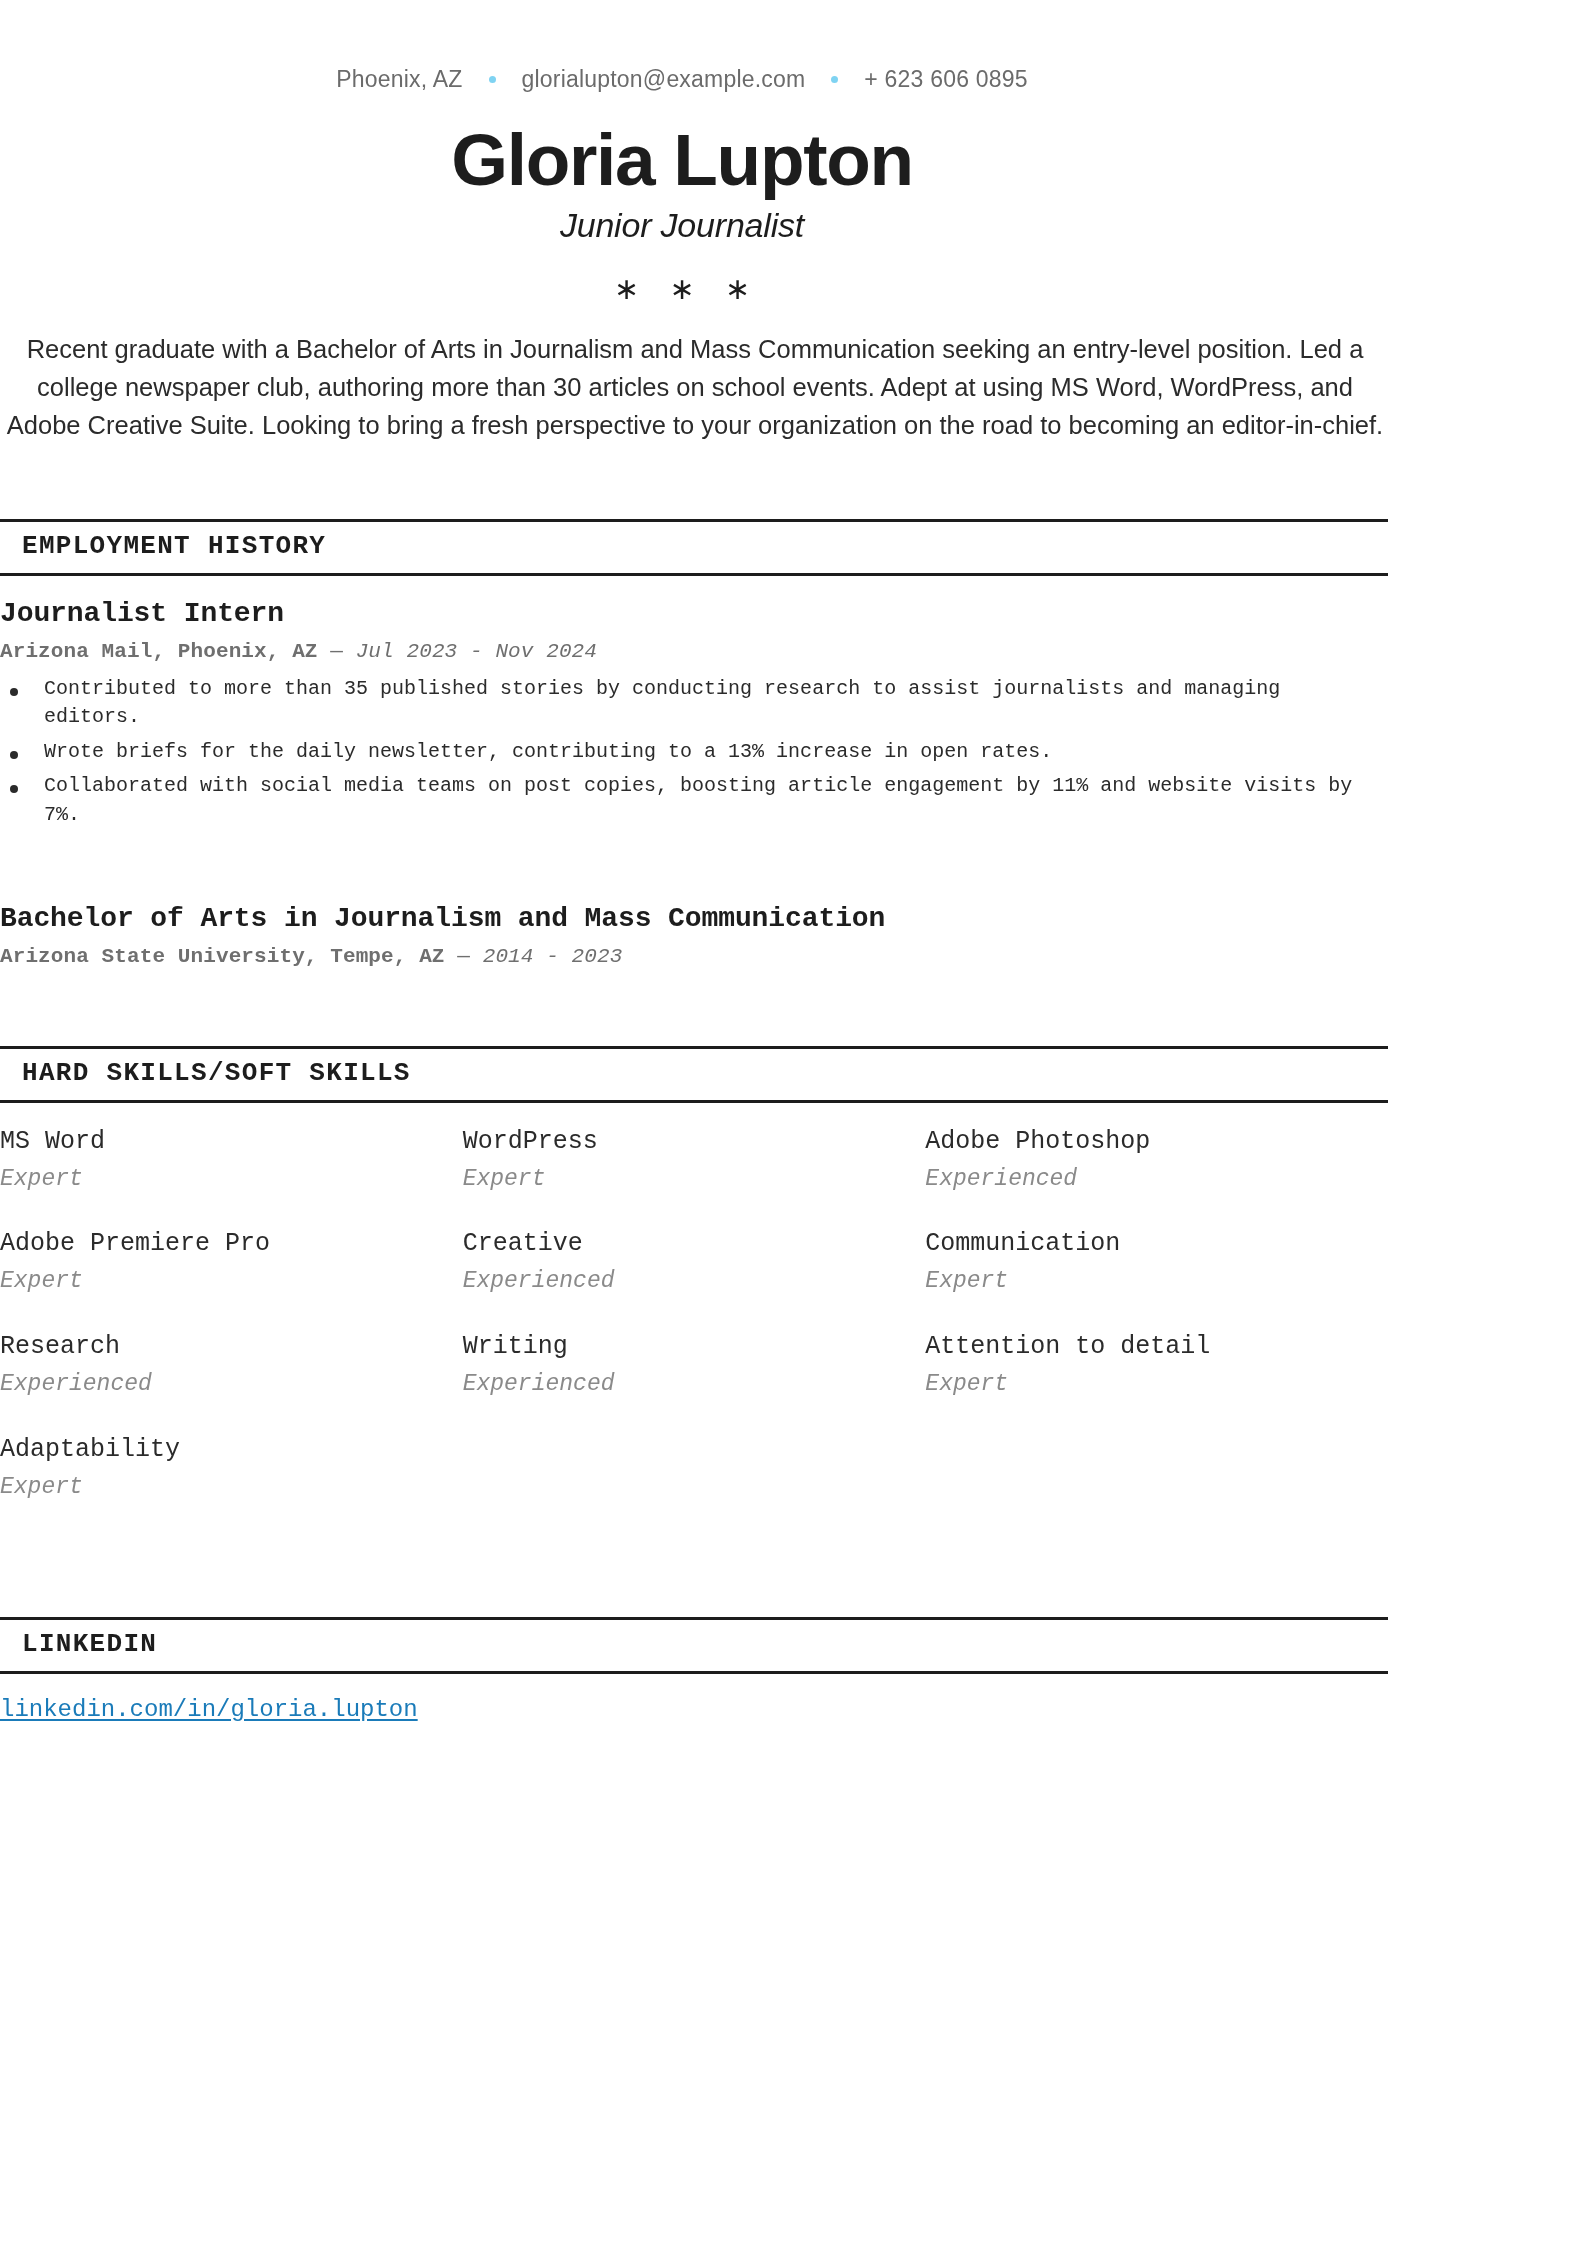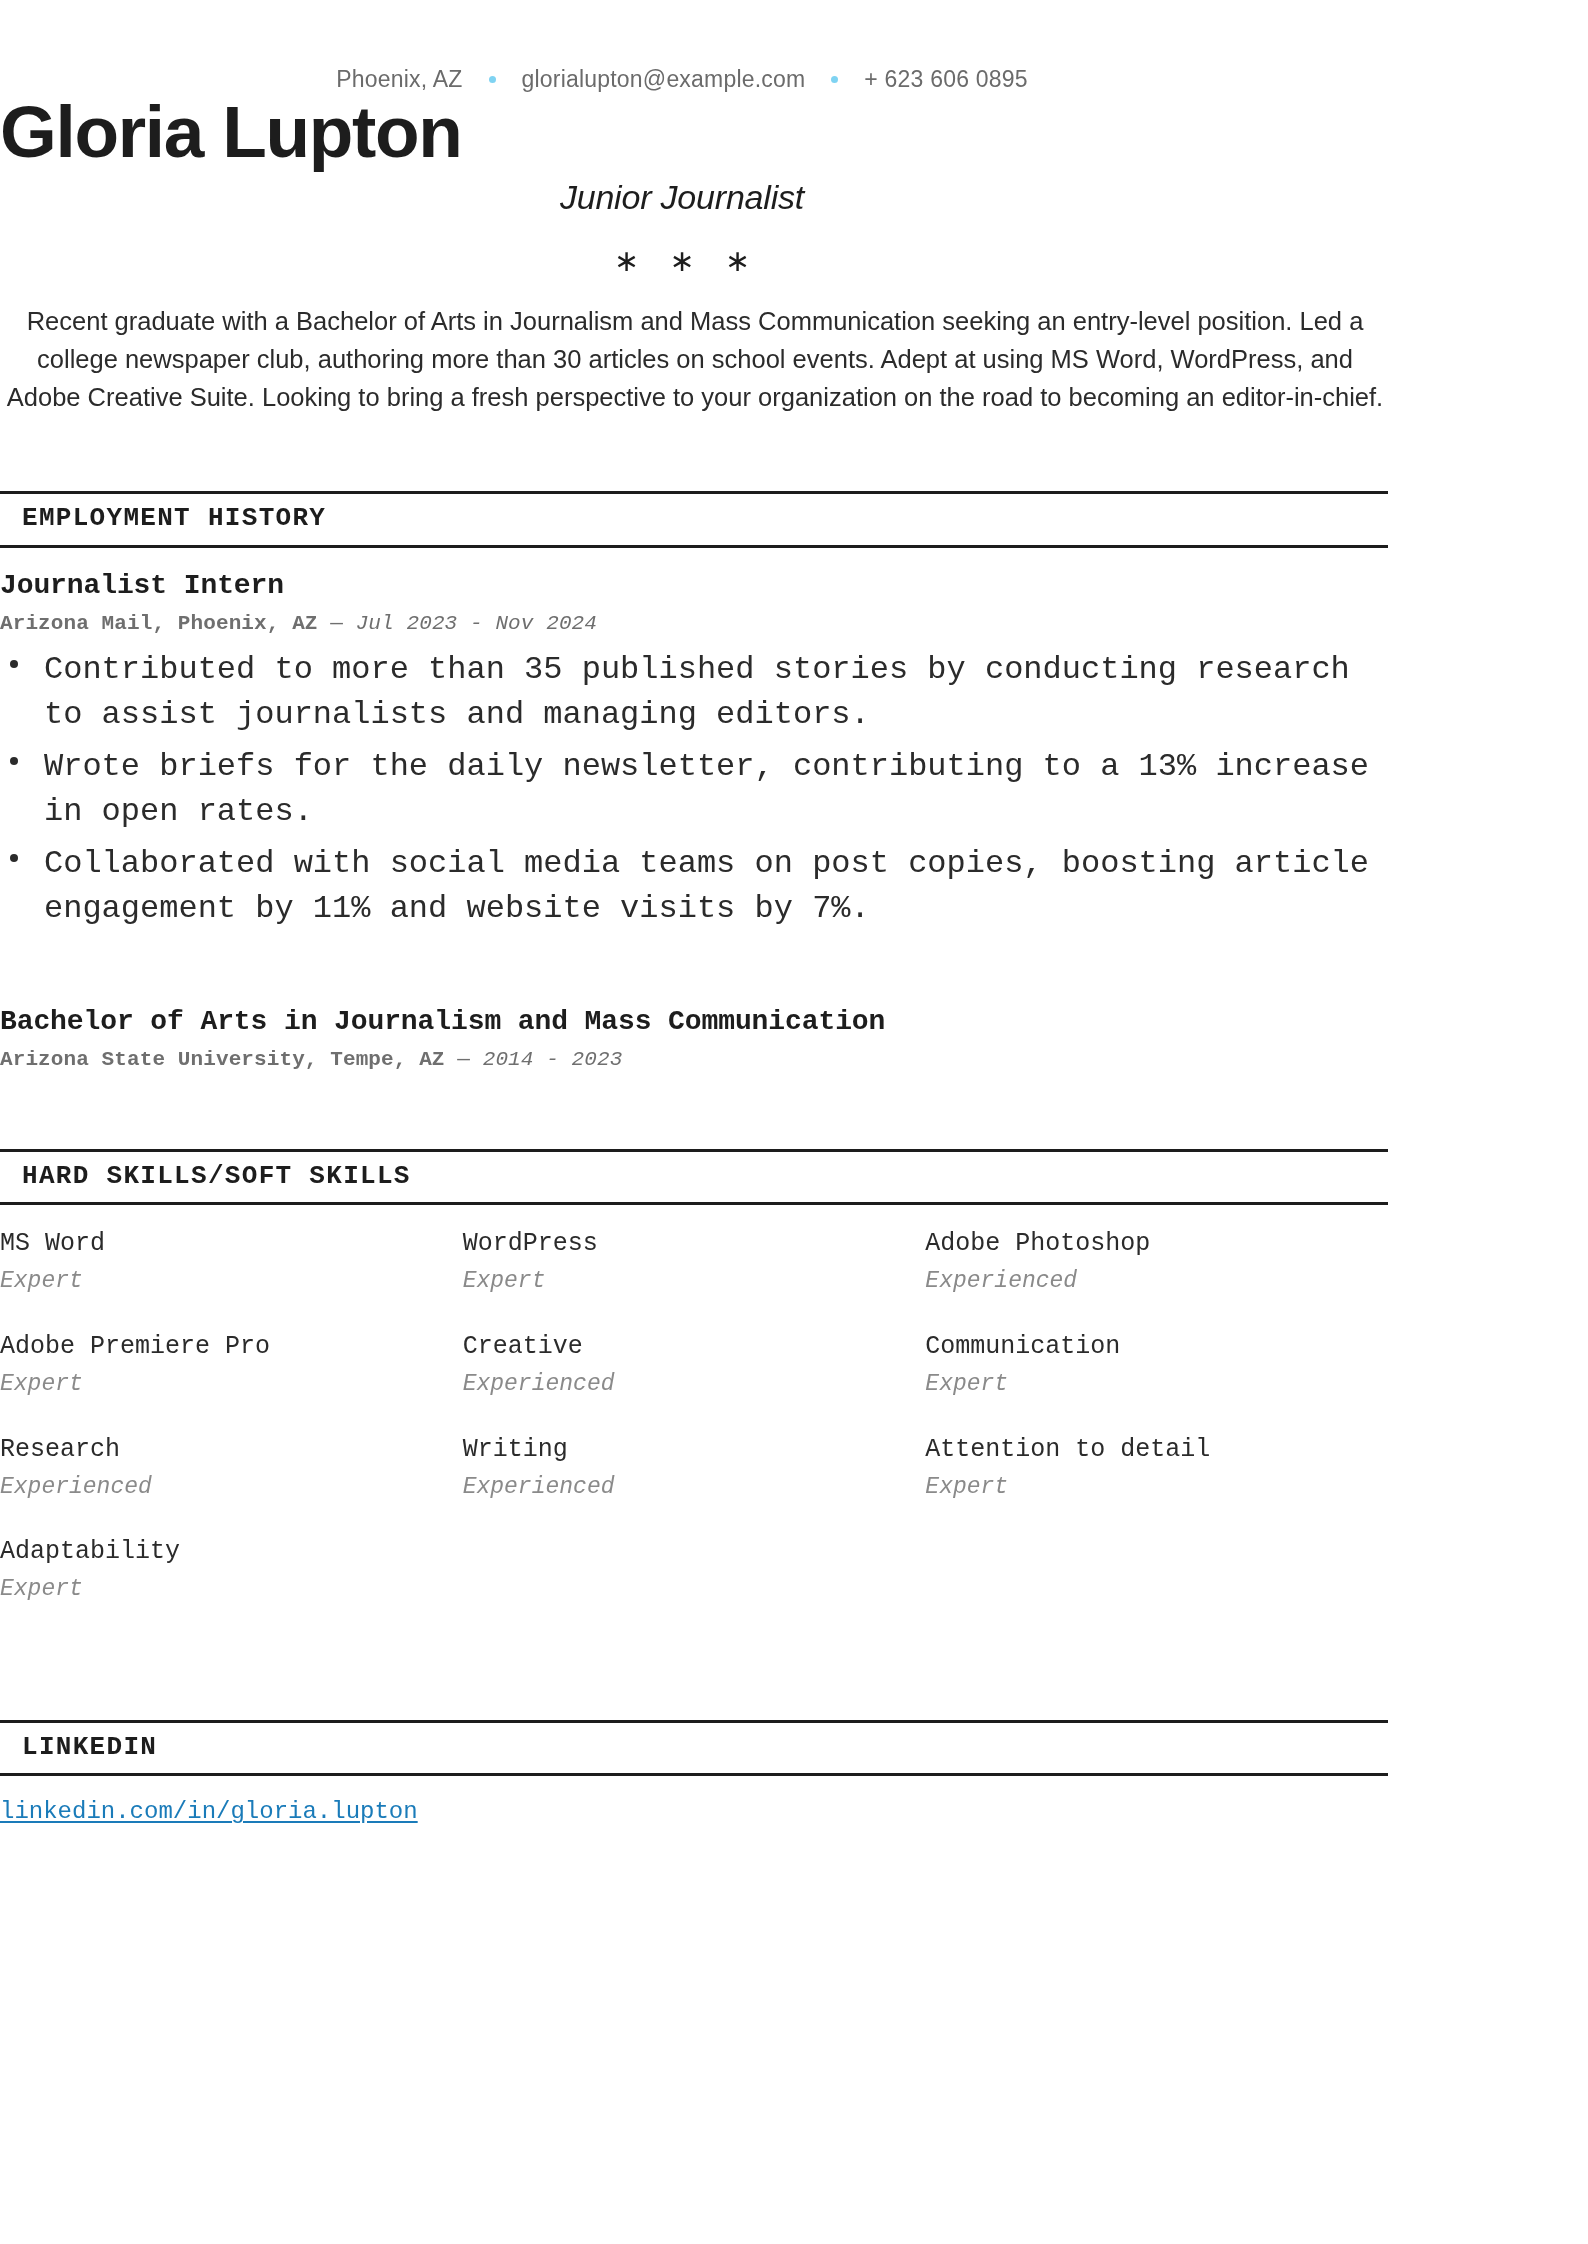--- a/index.html
+++ b/index.html
@@ -39,25 +39,26 @@
   .contact-sep {
     width: 7px;
     height: 7px;
     border-radius: 50%;
     background: #7fd3f2;
     display: inline-block;
     flex: 0 0 auto;
   }
 
   .name {
-    text-align: left;
+    text-align: center;
     font-size: 73px;
     font-weight: 700;
     letter-spacing: -1.3px;
     color: #1d1d1d;
+    margin-top: 28px;
     line-height: 1.06;
   }
   .job-title {
     text-align: center;
     font-size: 34px;
     font-style: italic;
     color: #1d1d1d;
     margin-top: 8px;
     letter-spacing: -0.2px;
   }
@@ -127,21 +128,21 @@
   .entry-meta .dates { font-style: italic; font-weight: 400; }
 
   ul.bullets {
     list-style: none;
     margin: 12px 0 0 0;
     padding: 0;
   }
   ul.bullets li {
     position: relative;
     padding-left: 44px;
-    font-size: 32px;
+    font-size: 20px;
     line-height: 1.42;
     color: #2b2b2b;
     margin-bottom: 6px;
   }
   ul.bullets li::before {
     content: "";
     position: absolute;
     left: 10px;
     top: 13px;
     width: 8px;

